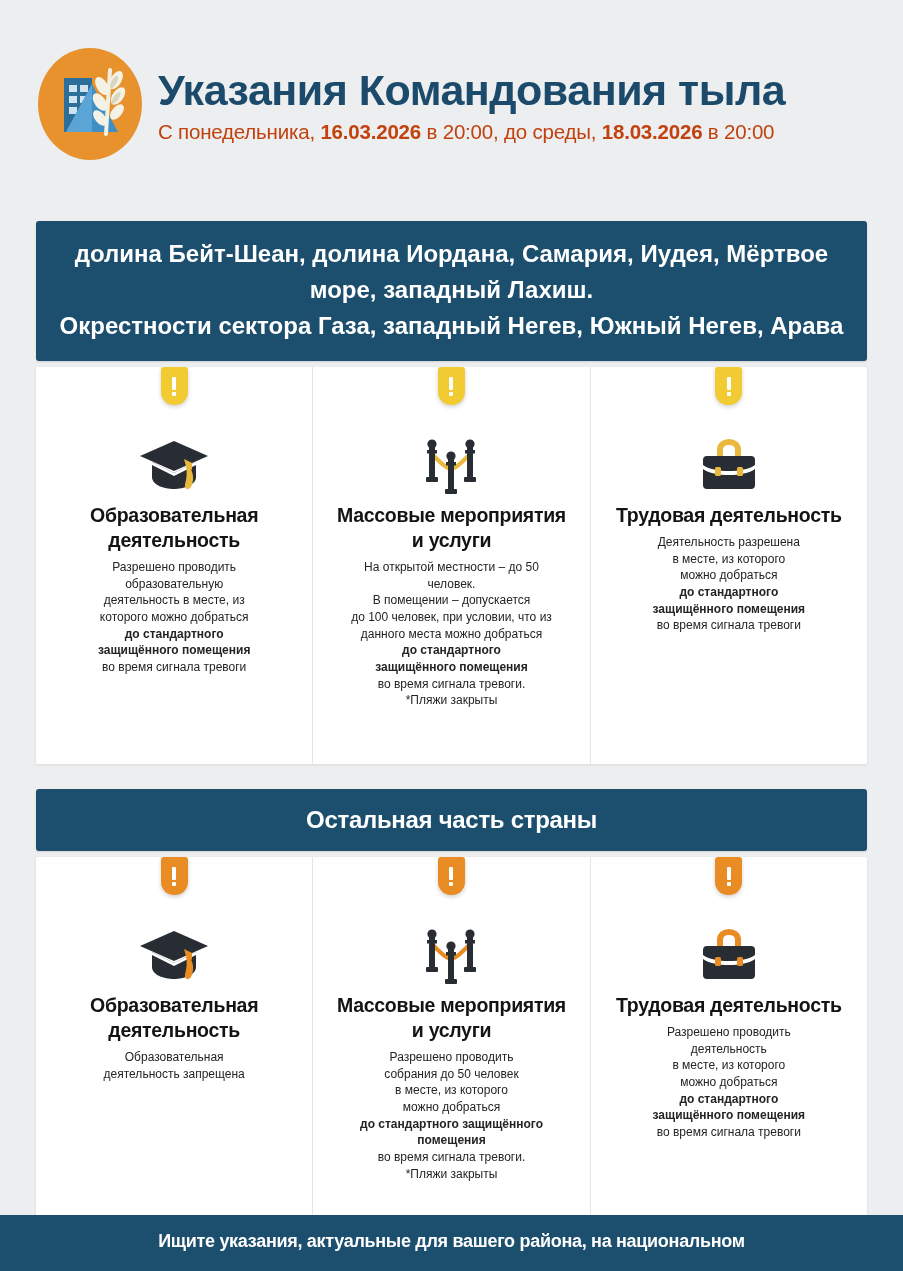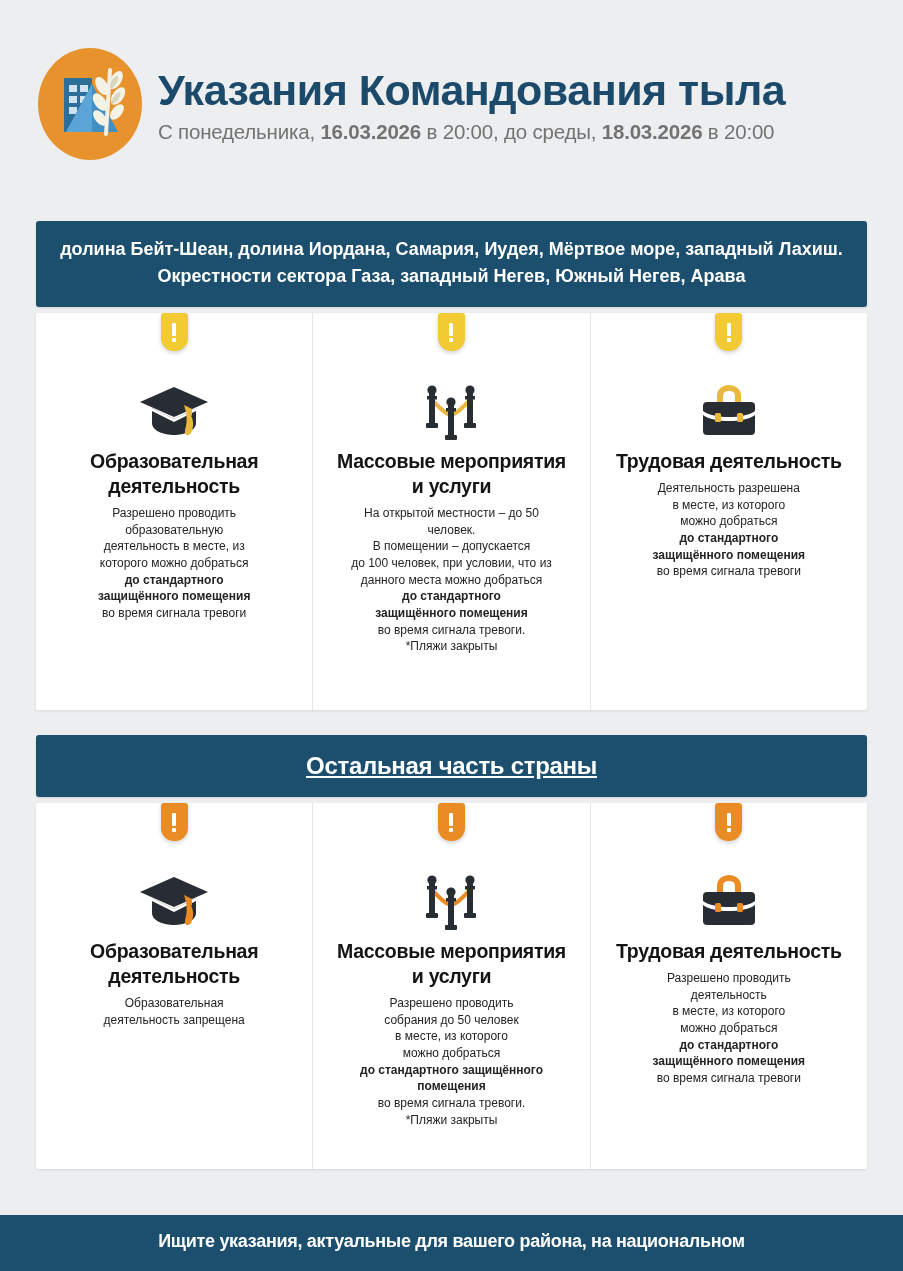--- a/index.html
+++ b/index.html
@@ -32,49 +32,48 @@
   .main-title {
     font-size:43px;
     font-weight:bold;
     color:#1b4a6b;
     letter-spacing:-0.5px;
     line-height:1.05;
     white-space:nowrap;
   }
   .sub-title {
     font-size:20.5px;
-    color:#737373;
+    color:#c2410c;
     margin-top:7px;
     white-space:nowrap;
     letter-spacing:-0.2px;
   }
   .sub-title b { font-weight:bold; }
 
   
   .band {
     margin:0 36px;
     background:#1c4e6e;
     color:#ffffff;
     border-radius:3px;
     text-align:center;
     font-weight:bold;
     box-shadow:0 1px 2px rgba(0,0,0,0.12);
   }
   .band-regions {
     margin-top:61px;
     padding:15px 6px 17px;
-    font-size:18px;
+    font-size:24px;
     line-height:1.5;
   }
   .band-rest {
     margin-top:25px;
     padding:17px 35px;
     font-size:24px;
     letter-spacing:-0.3px;
-    text-decoration:underline;
   }
 
   
   .card-row {
     margin:6px 36px 0;
     display:flex;
     background:#ffffff;
     border-radius:2px;
     box-shadow:0 1px 3px rgba(0,0,0,0.09);
     overflow:hidden;

